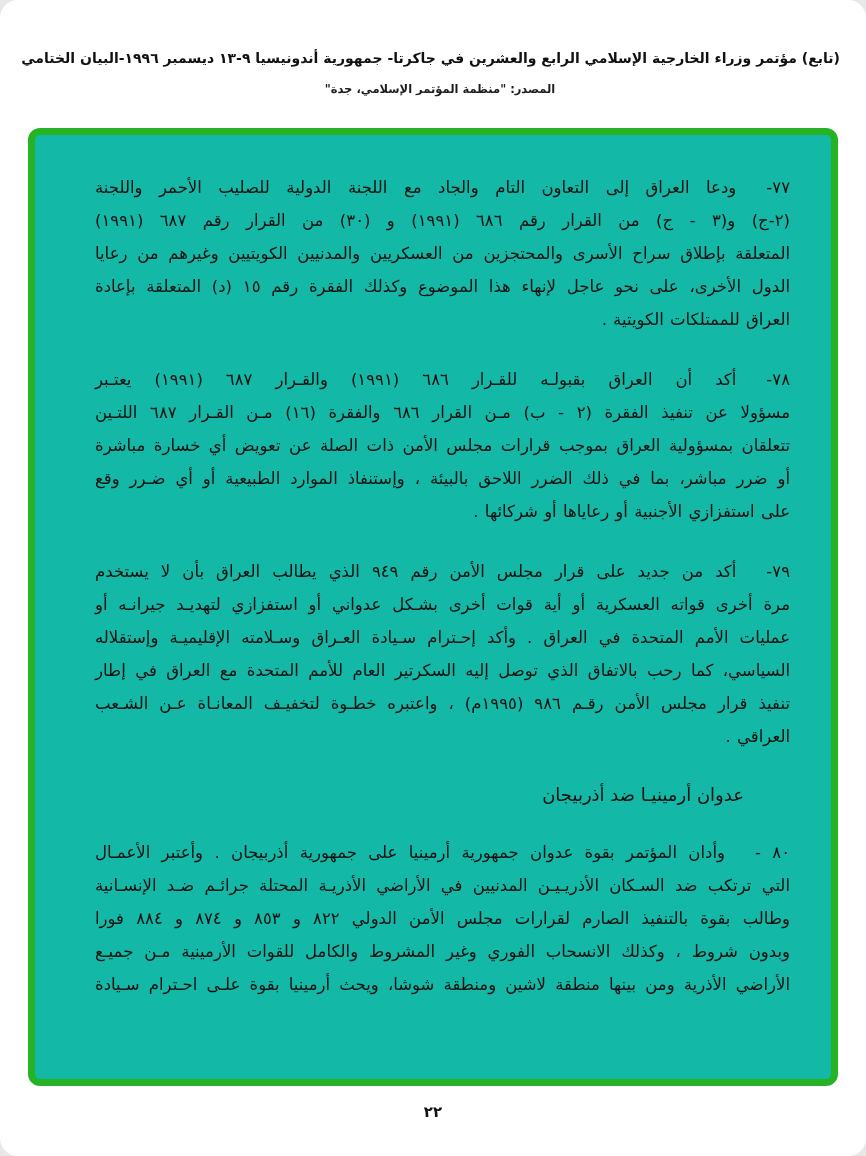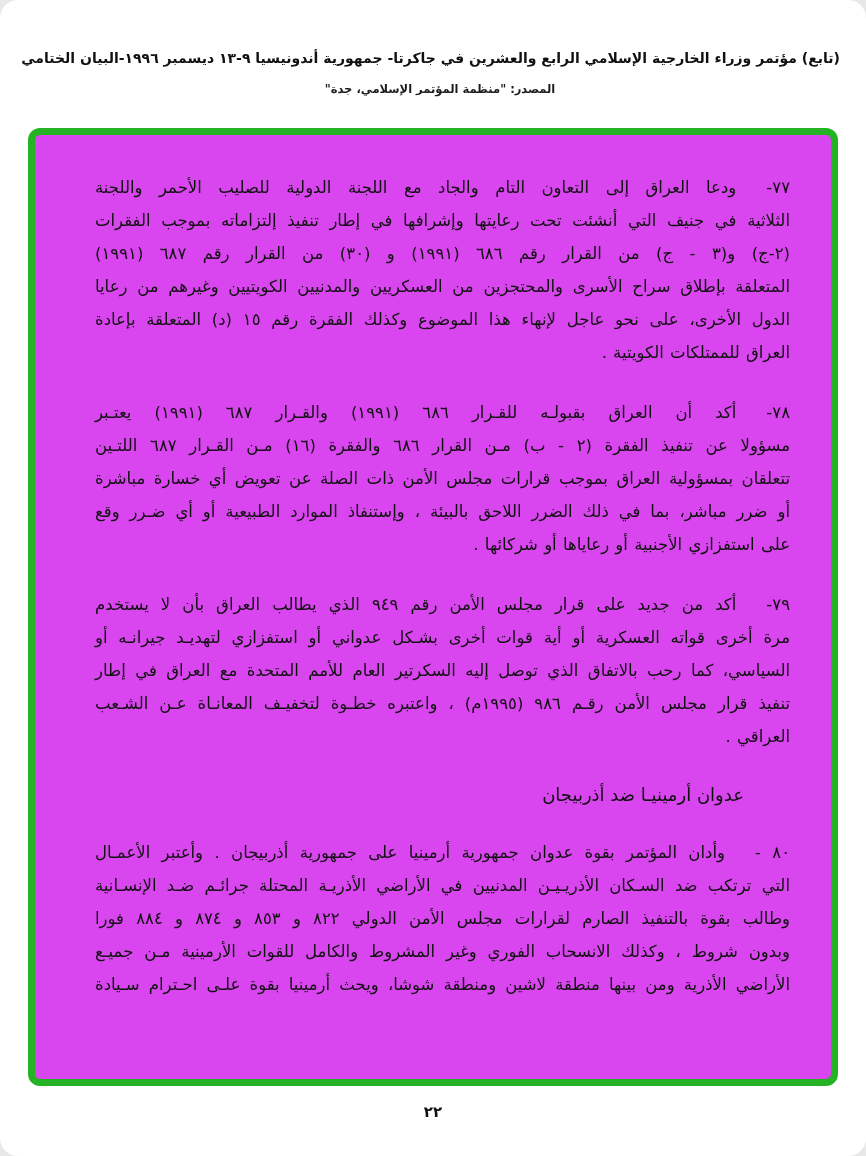--- a/index.html
+++ b/index.html
@@ -31,21 +31,21 @@
     font-weight:bold;
     color:#1c1c1c;
   }
   .green-box{
     position:absolute;
     left:28px;top:128px;
     width:810px;height:958px;
     box-sizing:border-box;
     border:7px solid #25b325;
     border-radius:12px;
-    background:#d946ef;
+    background:#14b8a6;
   }
   .doc-body{
     position:absolute;
     top:36px;right:41px;left:60px;
     direction:rtl;
   }
   .para{
     margin:0 0 27px 0;
     font-size:16.5px;
     line-height:33px;
@@ -86,36 +86,36 @@
 
   <div class="header">
     <div class="h1">(تابع) مؤتمر وزراء الخارجية الإسلامي الرابع والعشرين في جاكرتا- جمهورية أندونيسيا ٩-١٣ ديسمبر ١٩٩٦-البيان الختامي</div>
     <div class="h2">المصدر: "منظمة المؤتمر الإسلامي، جدة"</div>
   </div>
 
   <div class="green-box" style="border-color: rgb(37, 179, 37);">
     <div class="doc-body" dir="rtl">
         <div class="para">
           <div class="line"><span class="num">٧٧-</span>ودعا العراق إلى التعاون التام والجاد مع اللجنة الدولية للصليب الأحمر واللجنة</div>
-          <div class="line">الثلاثية في جنيف التي أنشئت تحت رعايتها وإشرافها في إطار تنفيذ إلتزاماته بموجب الفقرات</div>
           <div class="line">(٢-ج) و(٣ - ج) من القرار رقم ٦٨٦ (١٩٩١) و (٣٠) من القرار رقم ٦٨٧ (١٩٩١)</div>
           <div class="line">المتعلقة بإطلاق سراح الأسرى والمحتجزين من العسكريين والمدنيين الكويتيين وغيرهم من رعايا</div>
           <div class="line">الدول الأخرى، على نحو عاجل لإنهاء هذا الموضوع وكذلك الفقرة رقم ١٥ (د) المتعلقة بإعادة</div>
           <div class="line last">العراق للممتلكات الكويتية .</div>
         </div>
         <div class="para">
           <div class="line"><span class="num">٧٨-</span>أكد أن العراق بقبولـه للقـرار ٦٨٦ (١٩٩١) والقـرار ٦٨٧ (١٩٩١) يعتـبر</div>
           <div class="line">مسؤولا عن تنفيذ الفقرة (٢ - ب) مـن القرار ٦٨٦ والفقرة (١٦) مـن القـرار ٦٨٧ اللتـين</div>
           <div class="line">تتعلقان بمسؤولية العراق بموجب قرارات مجلس الأمن ذات الصلة عن تعويض أي خسارة مباشرة</div>
           <div class="line">أو ضرر مباشر، بما في ذلك الضرر اللاحق بالبيئة ، وإستنفاذ الموارد الطبيعية أو أي ضـرر وقع</div>
           <div class="line last">على استفزازي الأجنبية أو رعاياها أو شركائها .</div>
         </div>
         <div class="para">
           <div class="line"><span class="num">٧٩-</span>أكد من جديد على قرار مجلس الأمن رقم ٩٤٩ الذي يطالب العراق بأن لا يستخدم</div>
           <div class="line">مرة أخرى قواته العسكرية أو أية قوات أخرى بشـكل عدواني أو استفزازي لتهديـد جيرانـه أو</div>
+          <div class="line">عمليات الأمم المتحدة في العراق . وأكد إحـترام سـيادة العـراق وسـلامته الإقليميـة وإستقلاله</div>
           <div class="line">السياسي، كما رحب بالاتفاق الذي توصل إليه السكرتير العام للأمم المتحدة مع العراق في إطار</div>
           <div class="line">تنفيذ قرار مجلس الأمن رقـم ٩٨٦ (١٩٩٥م) ، واعتبره خطـوة لتخفيـف المعانـاة عـن الشـعب</div>
           <div class="line last">العراقي .</div>
         </div>
         <div class="section-heading">عدوان أرمينيـا ضد أذربيجان</div>
         <div class="para">
           <div class="line"><span class="num">٨٠ -</span>وأدان المؤتمر بقوة عدوان جمهورية أرمينيا على جمهورية أذربيجان . وأعتبر الأعمـال</div>
           <div class="line">التي ترتكب ضد السـكان الأذريـيـن المدنيين في الأراضي الأذريـة المحتلة جرائـم ضـد الإنسـانية</div>
           <div class="line">وطالب بقوة بالتنفيذ الصارم لقرارات مجلس الأمن الدولي ٨٢٢ و ٨٥٣ و ٨٧٤ و ٨٨٤ فورا</div>
           <div class="line">وبدون شروط ، وكذلك الانسحاب الفوري وغير المشروط والكامل للقوات الأرمينية مـن جميـع</div>

